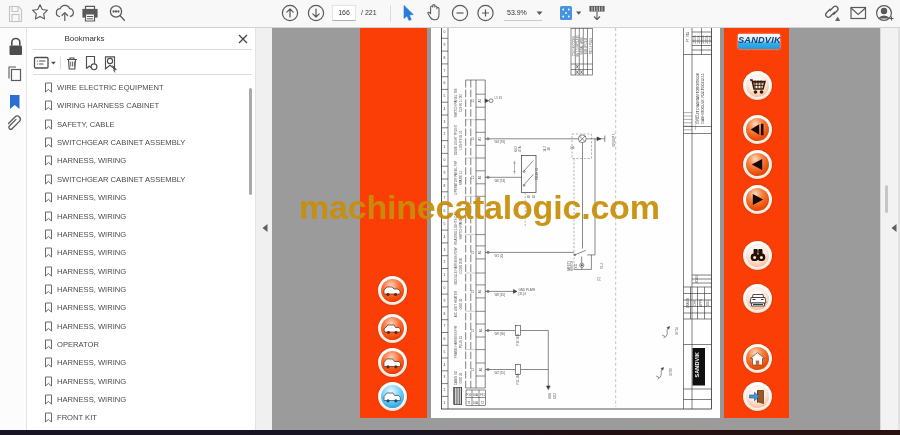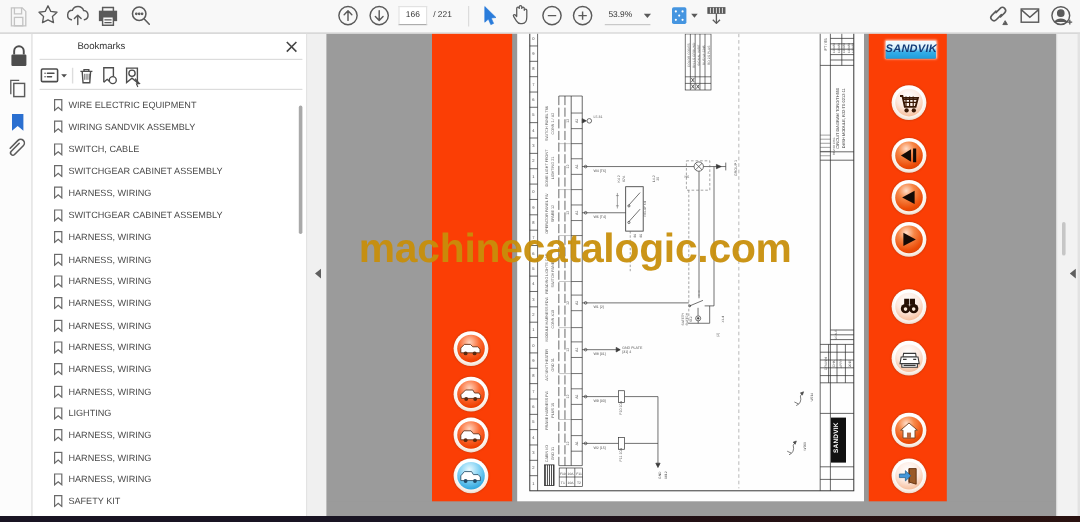--- a/index.html
+++ b/index.html
@@ -177,28 +177,28 @@
         <svg width="9" height="11" style="flex:none">
           <path d="M1.5 1 h6 v9 l-3 -2.6 -3 2.6 z" fill="none" stroke="#6a6a6a" stroke-width="1"></path>
         </svg>
         <span>WIRE ELECTRIC EQUIPMENT</span>
       </div>
 
     <div class="bmrow" style="top:18.9px">
         <svg width="9" height="11" style="flex:none">
           <path d="M1.5 1 h6 v9 l-3 -2.6 -3 2.6 z" fill="none" stroke="#6a6a6a" stroke-width="1"></path>
         </svg>
-        <span>WIRING SANDVIK ASSEMBLY</span>
+        <span>WIRING HARNESS CABINET</span>
       </div>
 
     <div class="bmrow" style="top:37.2px">
         <svg width="9" height="11" style="flex:none">
           <path d="M1.5 1 h6 v9 l-3 -2.6 -3 2.6 z" fill="none" stroke="#6a6a6a" stroke-width="1"></path>
         </svg>
-        <span>SWITCH, CABLE</span>
+        <span>SAFETY, CABLE</span>
       </div>
 
     <div class="bmrow" style="top:55.6px">
         <svg width="9" height="11" style="flex:none">
           <path d="M1.5 1 h6 v9 l-3 -2.6 -3 2.6 z" fill="none" stroke="#6a6a6a" stroke-width="1"></path>
         </svg>
         <span>SWITCHGEAR CABINET ASSEMBLY</span>
       </div>
 
     <div class="bmrow" style="top:73.9px">
@@ -268,21 +268,21 @@
         <svg width="9" height="11" style="flex:none">
           <path d="M1.5 1 h6 v9 l-3 -2.6 -3 2.6 z" fill="none" stroke="#6a6a6a" stroke-width="1"></path>
         </svg>
         <span>HARNESS, WIRING</span>
       </div>
 
     <div class="bmrow" style="top:257.4px">
         <svg width="9" height="11" style="flex:none">
           <path d="M1.5 1 h6 v9 l-3 -2.6 -3 2.6 z" fill="none" stroke="#6a6a6a" stroke-width="1"></path>
         </svg>
-        <span>LIGHTING</span>
+        <span>OPERATOR</span>
       </div>
 
     <div class="bmrow" style="top:275.8px">
         <svg width="9" height="11" style="flex:none">
           <path d="M1.5 1 h6 v9 l-3 -2.6 -3 2.6 z" fill="none" stroke="#6a6a6a" stroke-width="1"></path>
         </svg>
         <span>HARNESS, WIRING</span>
       </div>
 
     <div class="bmrow" style="top:294.1px">
@@ -296,21 +296,21 @@
         <svg width="9" height="11" style="flex:none">
           <path d="M1.5 1 h6 v9 l-3 -2.6 -3 2.6 z" fill="none" stroke="#6a6a6a" stroke-width="1"></path>
         </svg>
         <span>HARNESS, WIRING</span>
       </div>
 
     <div class="bmrow" style="top:330.8px">
         <svg width="9" height="11" style="flex:none">
           <path d="M1.5 1 h6 v9 l-3 -2.6 -3 2.6 z" fill="none" stroke="#6a6a6a" stroke-width="1"></path>
         </svg>
-        <span>SAFETY KIT</span>
+        <span>FRONT KIT</span>
       </div>
   </div>
 
   <div class="abs" style="left:222px;top:60px;width:3px;height:107px;background:#a9a9a9;border-radius:2px;"></div>
 </div>
 
 <div class="abs" id="splitter" style="left:255px;top:28px;width:16px;height:402px;background:#f0f0f0;border-left:1px solid #e3e3e3;z-index:24;">
 
   <svg class="abs" style="left:5px;top:195px;" width="8" height="10">
       <path d="M6.5 1 v8 l-5 -4 z" fill="#5f5f5f"></path>

